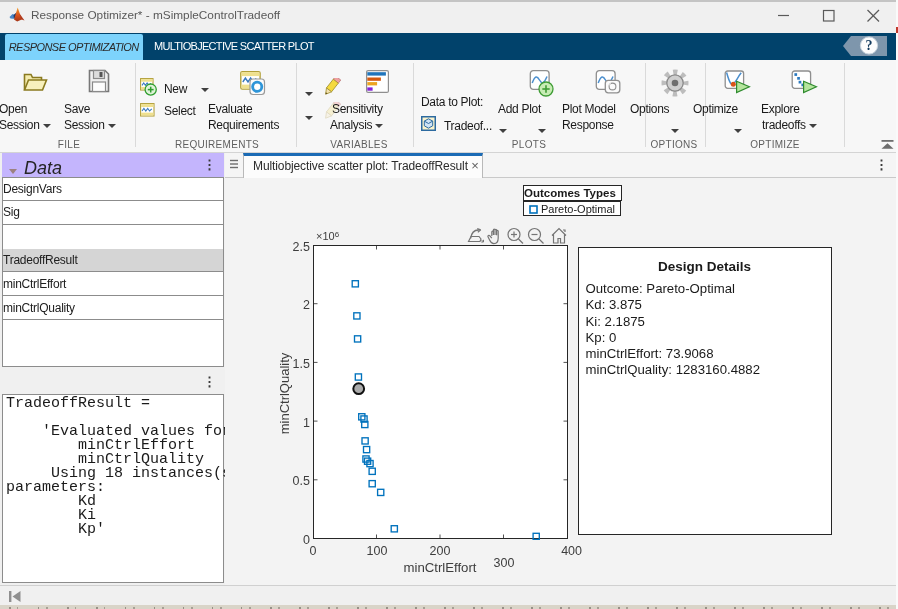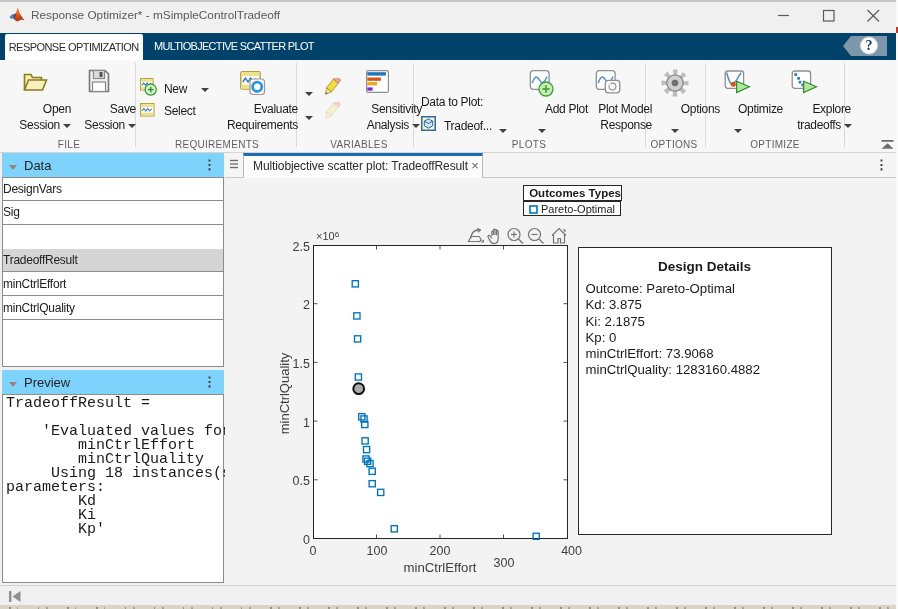--- a/index.html
+++ b/index.html
@@ -6,33 +6,33 @@
 html,body { width:898px; height:609px; overflow:hidden; }
 body { font-family:"Liberation Sans", sans-serif; position:relative; background:#fff; }
 #app { position:absolute; left:0; top:0; width:898px; height:609px; }
 .abs { position:absolute; }
 
 
 #titlebar { left:0; top:0; width:898px; height:33px; background:#f0f0f0; }
 #title-text { left:31px; top:7.5px; font-size:11.8px; color:#595959; }
 
 #tabrow { left:0; top:33px; width:896px; height:27px; background:#01426b; }
-#tab-active { left:5px; top:1px; width:137.5px; height:26px; background:#ffffff; color:#2b2b2b; font-size:11px; letter-spacing:-0.55px; line-height:26px; text-align:center; white-space:nowrap; border-radius:2px 2px 0 0; }
+#tab-active { left:5px; top:1px; width:137.5px; height:26px; background:#7dd3fc; color:#2b2b2b; font-size:11px; letter-spacing:-0.55px; line-height:26px; text-align:center; white-space:nowrap; border-radius:2px 2px 0 0;font-style:italic; }
 #tab-inactive { left:154px; top:0; height:27px; line-height:27px; color:#fff; font-size:11px; letter-spacing:-0.7px; white-space:nowrap; }
 
 #ribbon { left:0; top:60px; width:898px; height:93px; background:#f7f7f7; border-bottom:1px solid #d4d4d4; }
 .sep { position:absolute; top:3px; width:1px; height:84px; background:#dadada; }
 .seclabel { position:absolute; top:79px; font-size:10px; letter-spacing:0.3px; color:#5f5f5f; width:160px; text-align:center; }
 .rtxt { position:absolute; font-size:12px; letter-spacing:-0.3px; color:#1a1a1a; white-space:nowrap; }
-.ctr { text-align:right; }
+.ctr { text-align:left; }
 .darr { display:inline-block; width:0; height:0; border-left:4.2px solid transparent; border-right:4.2px solid transparent; border-top:4.6px solid #404040; vertical-align:middle; }
 
 #mainarea { left:0; top:153px; width:898px; height:432px; background:#f0f0f0; }
 .whitebox { position:absolute; background:#fff; border:1px solid #8c8c8c; }
-.phead { position:absolute; background:#7dd3fc; font-size:13px; color:#252525; }
+.phead { position:absolute; background:#c4b5fd; font-size:18px; color:#252525;font-style:italic; }
 .ptri { display:inline-block; width:0; height:0; border-left:4.6px solid transparent; border-right:4.6px solid transparent; border-top:5.4px solid #9c8181; margin-right:7px; }
 .pdots { position:absolute; color:#3a3a3a; font-size:13px; font-weight:bold; }
 .litem { position:absolute; left:0; width:100%; border-bottom:1px solid #8c8c8c; font-size:12px; letter-spacing:-0.25px; color:#202020; padding-left:0; }
 
 #docstrip { left:225px; top:0px; width:673px; height:25px; background:#f5f5f5; border-bottom:1px solid #c9c9c9; }
 #doctab { position:absolute; left:18px; top:0; width:240px; height:25px; background:#fcfcfc; border-top:3px solid #1b6bb5; border-left:1px solid #b9b9b9; border-right:1px solid #b9b9b9; font-size:12px; letter-spacing:-0.1px; color:#2b2b2b; line-height:20px; padding-left:9px; white-space:nowrap; }
 #figarea { left:225px; top:25px; width:673px; height:407px; background:#f3f3f3; }
 .blkbox { position:absolute; background:#fff; border:1px solid #262626; }
 .axtxt { position:absolute; font-size:12.5px; color:#3d3d3d; }
 </style>
@@ -220,21 +220,20 @@
 
     <div class="phead" style="left:2px;top:0px;width:222px;height:24px;padding:5px 0 0 7px"><span class="ptri"></span>Data</div>
     <div class="pdots" style="left:203px;top:4px">⋮</div>
     <div class="whitebox" style="left:2px;top:24px;width:222px;height:190px">
       <div class="litem" style="top:0px;height:23px;padding-top:4px">DesignVars</div>
       <div class="litem" style="top:23px;height:24px;padding-top:4px">Sig</div>
       <div class="litem" style="top:71px;height:23px;padding-top:4px;background:#d5d5d5">TradeoffResult</div>
       <div class="litem" style="top:94px;height:24px;padding-top:5px">minCtrlEffort</div>
       <div class="litem" style="top:118px;height:24px;padding-top:5px">minCtrlQuality</div>
     </div>
-    <div class="phead" style="left:2px;top:217px;width:222px;height:24px;padding:5px 0 0 7px"><span class="ptri"></span>Preview</div>
     <div class="pdots" style="left:203px;top:221px">⋮</div>
     <div class="whitebox" style="left:2px;top:241px;width:222px;height:189px;font-family:'Liberation Mono',monospace;font-size:15px;line-height:14.05px;color:#1a1a1a;padding:1.5px 0 0 3px;white-space:pre">TradeoffResult = 
 
     'Evaluated values for:
         minCtrlEffort
         minCtrlQuality
      Using 18 instances(s) of
 parameters:
         Kd
         Ki
@@ -245,21 +244,21 @@
         <line x1="2" y1="2.5" x2="10" y2="2.5" stroke="#6e6e6e" stroke-width="1.4"></line>
         <line x1="2" y1="6" x2="10" y2="6" stroke="#6e6e6e" stroke-width="1.4"></line>
         <line x1="2" y1="9.5" x2="10" y2="9.5" stroke="#6e6e6e" stroke-width="1.4"></line>
       </svg>
       <div id="doctab">Multiobjective scatter plot: TradeoffResult <span style="color:#5f5f5f;font-size:13px">×</span></div>
       <div class="pdots" style="left:650px;top:4px">⋮</div>
     </div>
 
     <div class="abs" id="figarea">
 
-      <div class="blkbox" style="left:298px;top:7px;width:99px;height:16px;font-size:11.5px;font-weight:bold;color:#1a1a1a;text-align:right;line-height:14px">Outcomes Types</div>
+      <div class="blkbox" style="left:298px;top:7px;width:99px;height:16px;font-size:11.5px;font-weight:bold;color:#1a1a1a;text-align:left;line-height:14px">Outcomes Types</div>
       <div class="blkbox" style="left:298px;top:23px;width:98px;height:15px;font-size:11px;color:#1a1a1a">
         <svg class="abs" style="left:5px;top:2.5px" width="9" height="9" viewBox="0 0 9 9">
             <rect x="1" y="1" width="7" height="7" fill="none" stroke="#0072bd" stroke-width="1.6"></rect>
           </svg>
         <div class="abs" style="left:17px;top:0.5px">Pareto-Optimal</div>
       </div>
 
       <svg class="abs" style="left:242px;top:48px" width="100" height="20" viewBox="0 0 100 20">
         <g stroke="#757575" fill="none" stroke-width="1.2">
           <path d="M1.5,15.5 L4,10.5 L12,10.5 L14,13 L13,15.5 Z"></path>

